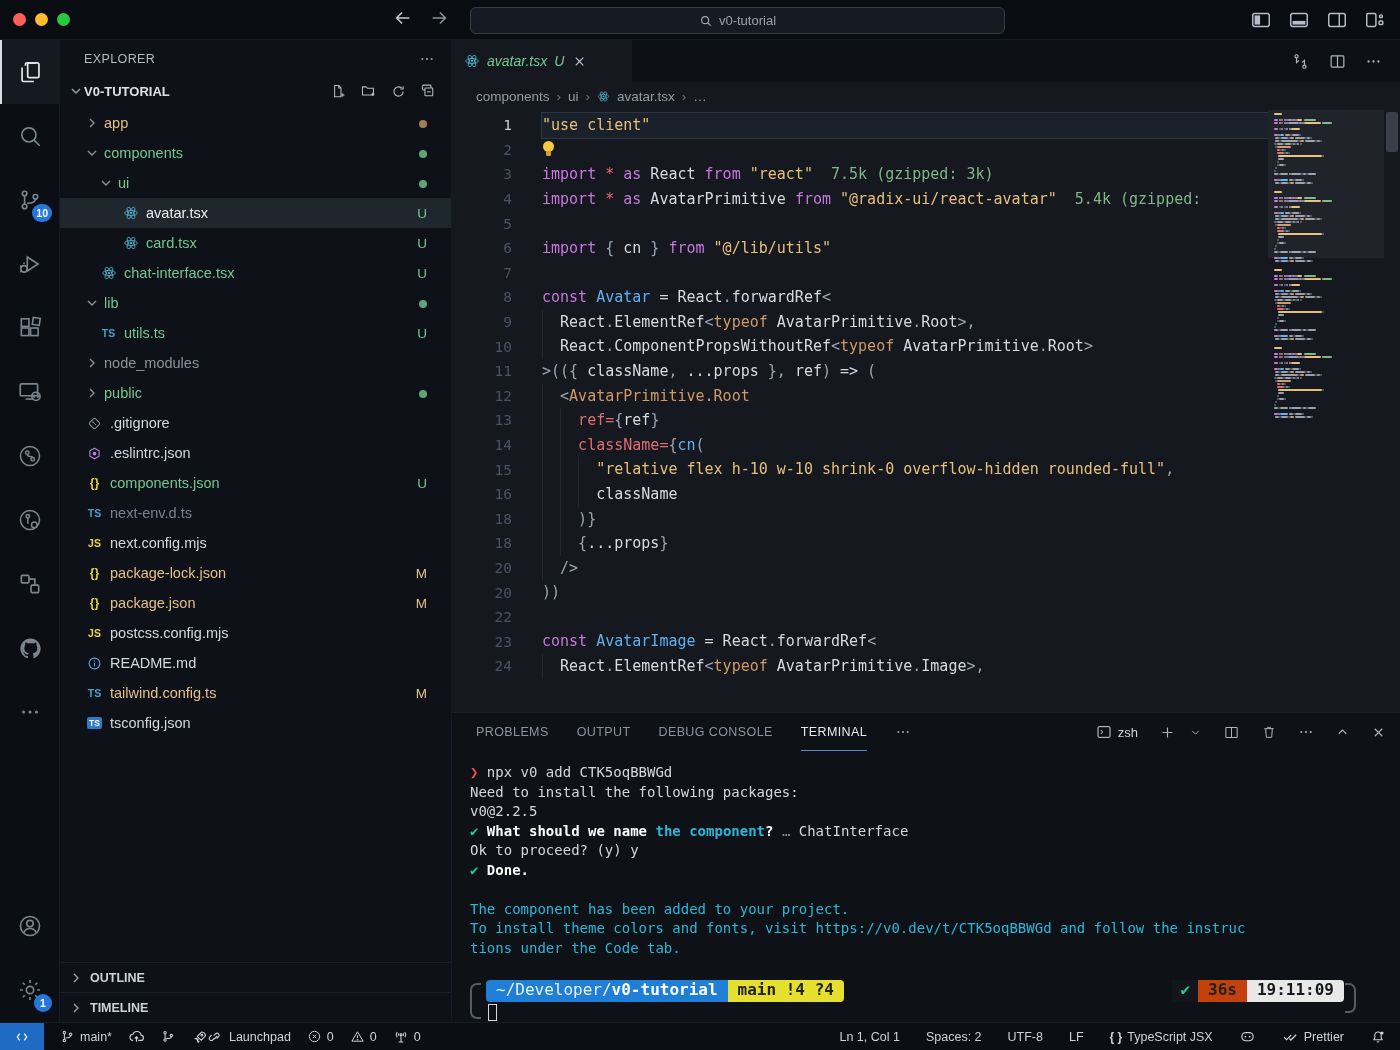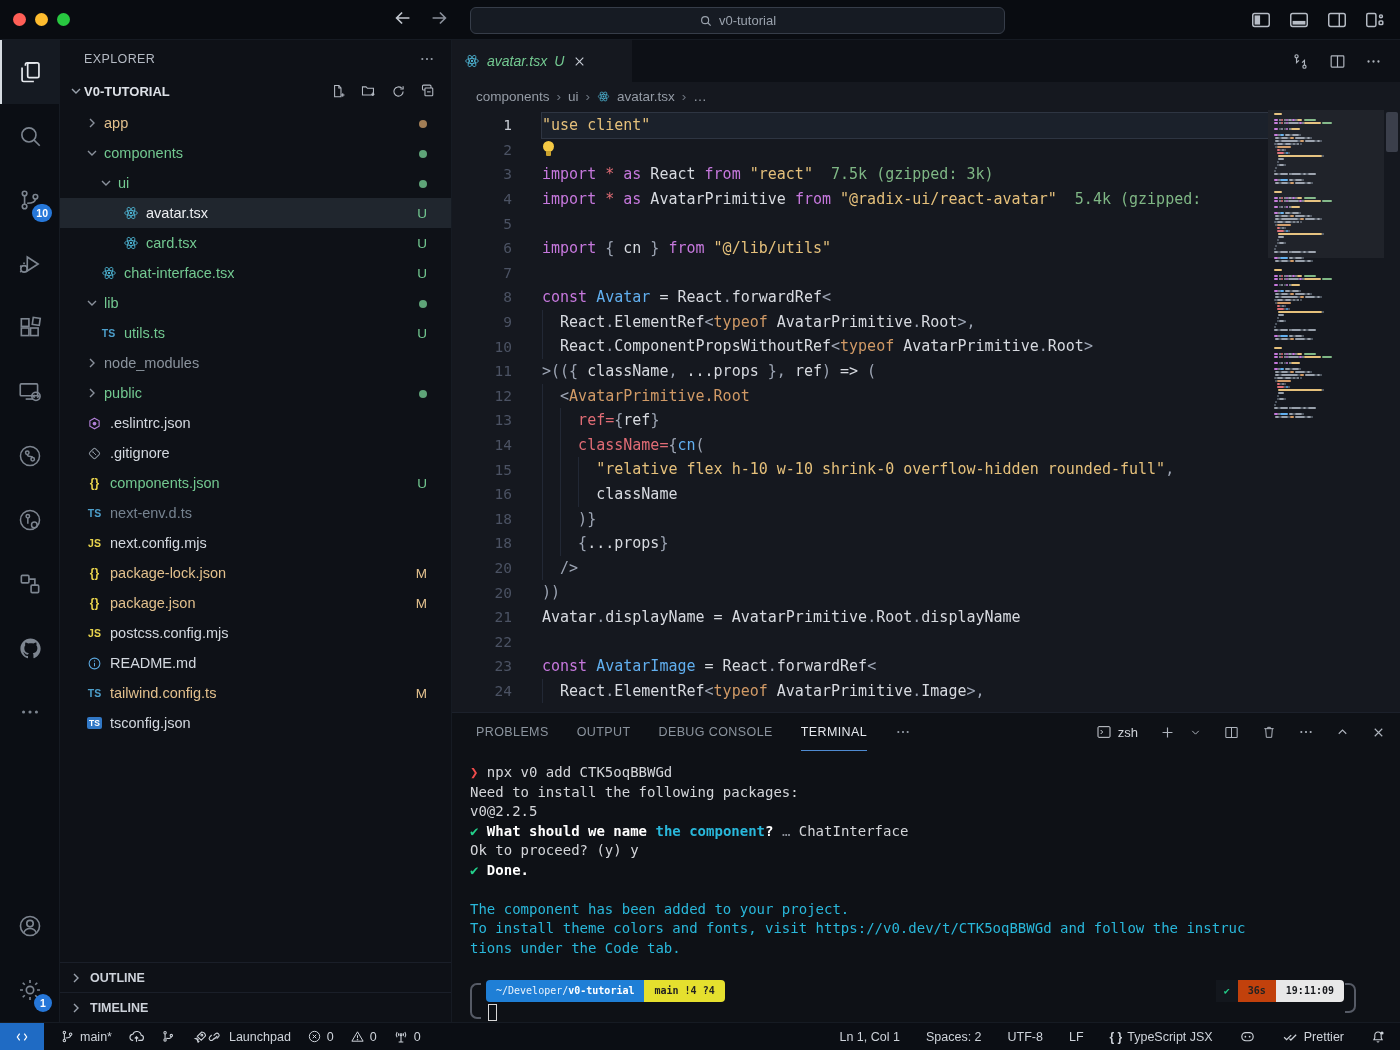--- a/index.html
+++ b/index.html
@@ -78,21 +78,21 @@
   .ptab{font-size:12.5px;letter-spacing:.4px;color:#8b949e;margin-right:28px;height:38px;display:flex;align-items:center;cursor:pointer;border-bottom:1.5px solid transparent}
   .ptab.active{color:#e6e9ee;border-bottom-color:#4f8bd1}
   .ptab-more{color:#9aa2ad;margin-right:0}
   .panel-actions{margin-left:auto;display:flex;align-items:center;gap:21px;color:#aeb4bd}
   .shell-pick{display:flex;align-items:center;gap:6px;font-size:13px;color:#cfd3d9}
   .terminal{flex:1;padding:12px 10px 0 18px;font-family:"DejaVu Sans Mono","Liberation Mono",monospace;font-size:14px;line-height:19.5px;overflow:hidden}
   .tl-row{white-space:pre;height:19.5px}
   .t-r{color:#f14c4c}.t-f{color:#d4d6da}.t-g{color:#23d18b}.t-b{color:#ffffff;font-weight:bold}.t-cb{color:#29b8db;font-weight:bold}.t-c{color:#29b8db}.t-d{color:#8a8f98}
   .p10k{position:relative;margin-top:2px;padding-left:16px}
   .prompt-row{display:flex;align-items:center;height:22px;margin-right:46px}
-  .pseg{height:22px;display:flex;align-items:center;padding:0 10px;font-weight:bold;font-size:10px}
+  .pseg{height:22px;display:flex;align-items:flex-start;padding:0 10px;font-weight:bold;font-size:16px}
   .seg-dir{background:#1f7fd6;color:#eaf2fb;border-radius:4px 0 0 4px;font-weight:normal}
   .seg-dir b{font-weight:bold;color:#fff}
   .seg-git{background:#e5e02e;color:#222;border-radius:0 4px 4px 0}
   .spacer{flex:1}
   .seg-ok{color:#23d18b;background:#13171d;padding:0 8px;font-weight:bold}
   .seg-dur{background:#c2410c;color:#222}
   .seg-time{background:#e8e8e8;color:#16181c;border-radius:0 4px 4px 0}
   .brk-l{position:absolute;left:0;top:3px;width:11px;height:36px;border:2px solid #565b66;border-right:none;border-radius:7px 0 0 7px}
   .brk-r{position:absolute;right:34px;top:3px;width:11px;height:30px;border:2px solid #565b66;border-left:none;border-radius:0 7px 7px 0}
   .cursor-row{height:20px;margin-top:2px}
@@ -432,36 +432,36 @@
             <span class="chev">
               <svg width="16" height="16" viewBox="0 0 16 16" fill="none" stroke="currentColor" stroke-width="1.4">
                 <path d="M6 4l4 4-4 4"></path>
               </svg>
             </span>
             <span class="lbl c-green">public</span>
             <span class="tail"><span class="dot green" style="display: inline-block;"></span></span>
           </div>
           <div class="trow" style="padding-left: 26px;">
             <span class="ficon">
-              <svg width="15" height="15" viewBox="0 0 24 24" fill="none" stroke="#b180d7" stroke-width="1.8">
-                <path d="M12 3.5l7.4 4.2v8.6L12 20.5l-7.4-4.2V7.7z"></path>
-                <circle cx="12" cy="12" r="3" fill="#b180d7" stroke="none"></circle>
-              </svg>
-            </span>
-            <span class="lbl c-fg">.eslintrc.json</span>
-          </div>
-          <div class="trow" style="padding-left: 26px;">
-            <span class="ficon">
               <svg width="15" height="15" viewBox="0 0 24 24" fill="none" stroke="#8b949e" stroke-width="1.6">
                 <rect x="5.5" y="5.5" width="13" height="13" rx="2.5" transform="rotate(45 12 12)"></rect>
                 <path d="M9.5 9.5l5 5"></path>
                 <circle cx="9.5" cy="9.5" r="1.2" fill="#8b949e" stroke="none"></circle>
               </svg>
             </span>
             <span class="lbl c-fg">.gitignore</span>
+          </div>
+          <div class="trow" style="padding-left: 26px;">
+            <span class="ficon">
+              <svg width="15" height="15" viewBox="0 0 24 24" fill="none" stroke="#b180d7" stroke-width="1.8">
+                <path d="M12 3.5l7.4 4.2v8.6L12 20.5l-7.4-4.2V7.7z"></path>
+                <circle cx="12" cy="12" r="3" fill="#b180d7" stroke="none"></circle>
+              </svg>
+            </span>
+            <span class="lbl c-fg">.eslintrc.json</span>
           </div>
           <div class="trow" style="padding-left: 26px;">
             <span class="ficon">
               <span class="fi-txt fi-braces">{}</span>
             </span>
             <span class="lbl c-green">components.json</span>
             <span class="tail c-green">U</span>
           </div>
           <div class="trow" style="padding-left: 26px;">
             <span class="ficon">
@@ -672,24 +672,20 @@
               <span class="ln">18</span>
               <span class="lc"><span class="ig" style="left: 0px;"></span><span class="ig" style="left: 18px;"></span><span class="tk-p">    {</span><span class="tk-f">...props</span><span class="tk-p">}</span></span>
             </div>
             <div class="cl">
               <span class="ln">20</span>
               <span class="lc"><span class="ig" style="left: 0px;"></span><span class="tk-p">  /&gt;</span></span>
             </div>
             <div class="cl">
               <span class="ln">20</span>
               <span class="lc"><span class="tk-p">))</span></span>
-            </div>
-            <div class="cl">
-              <span class="ln">21</span>
-              <span class="lc"><span class="tk-f">Avatar</span><span class="tk-p">.</span><span class="tk-f">displayName</span><span class="tk-f"> = </span><span class="tk-f">AvatarPrimitive</span><span class="tk-p">.</span><span class="tk-f">Root</span><span class="tk-p">.</span><span class="tk-f">displayName</span></span>
             </div>
             <div class="cl">
               <span class="ln">22</span>
               <span class="lc"></span>
             </div>
             <div class="cl">
               <span class="ln">23</span>
               <span class="lc"><span class="tk-k">const</span><span class="tk-f"> </span><span class="tk-b">AvatarImage</span><span class="tk-f"> = React</span><span class="tk-p">.</span><span class="tk-f">forwardRef</span><span class="tk-p">&lt;</span></span>
             </div>
             <div class="cl">

